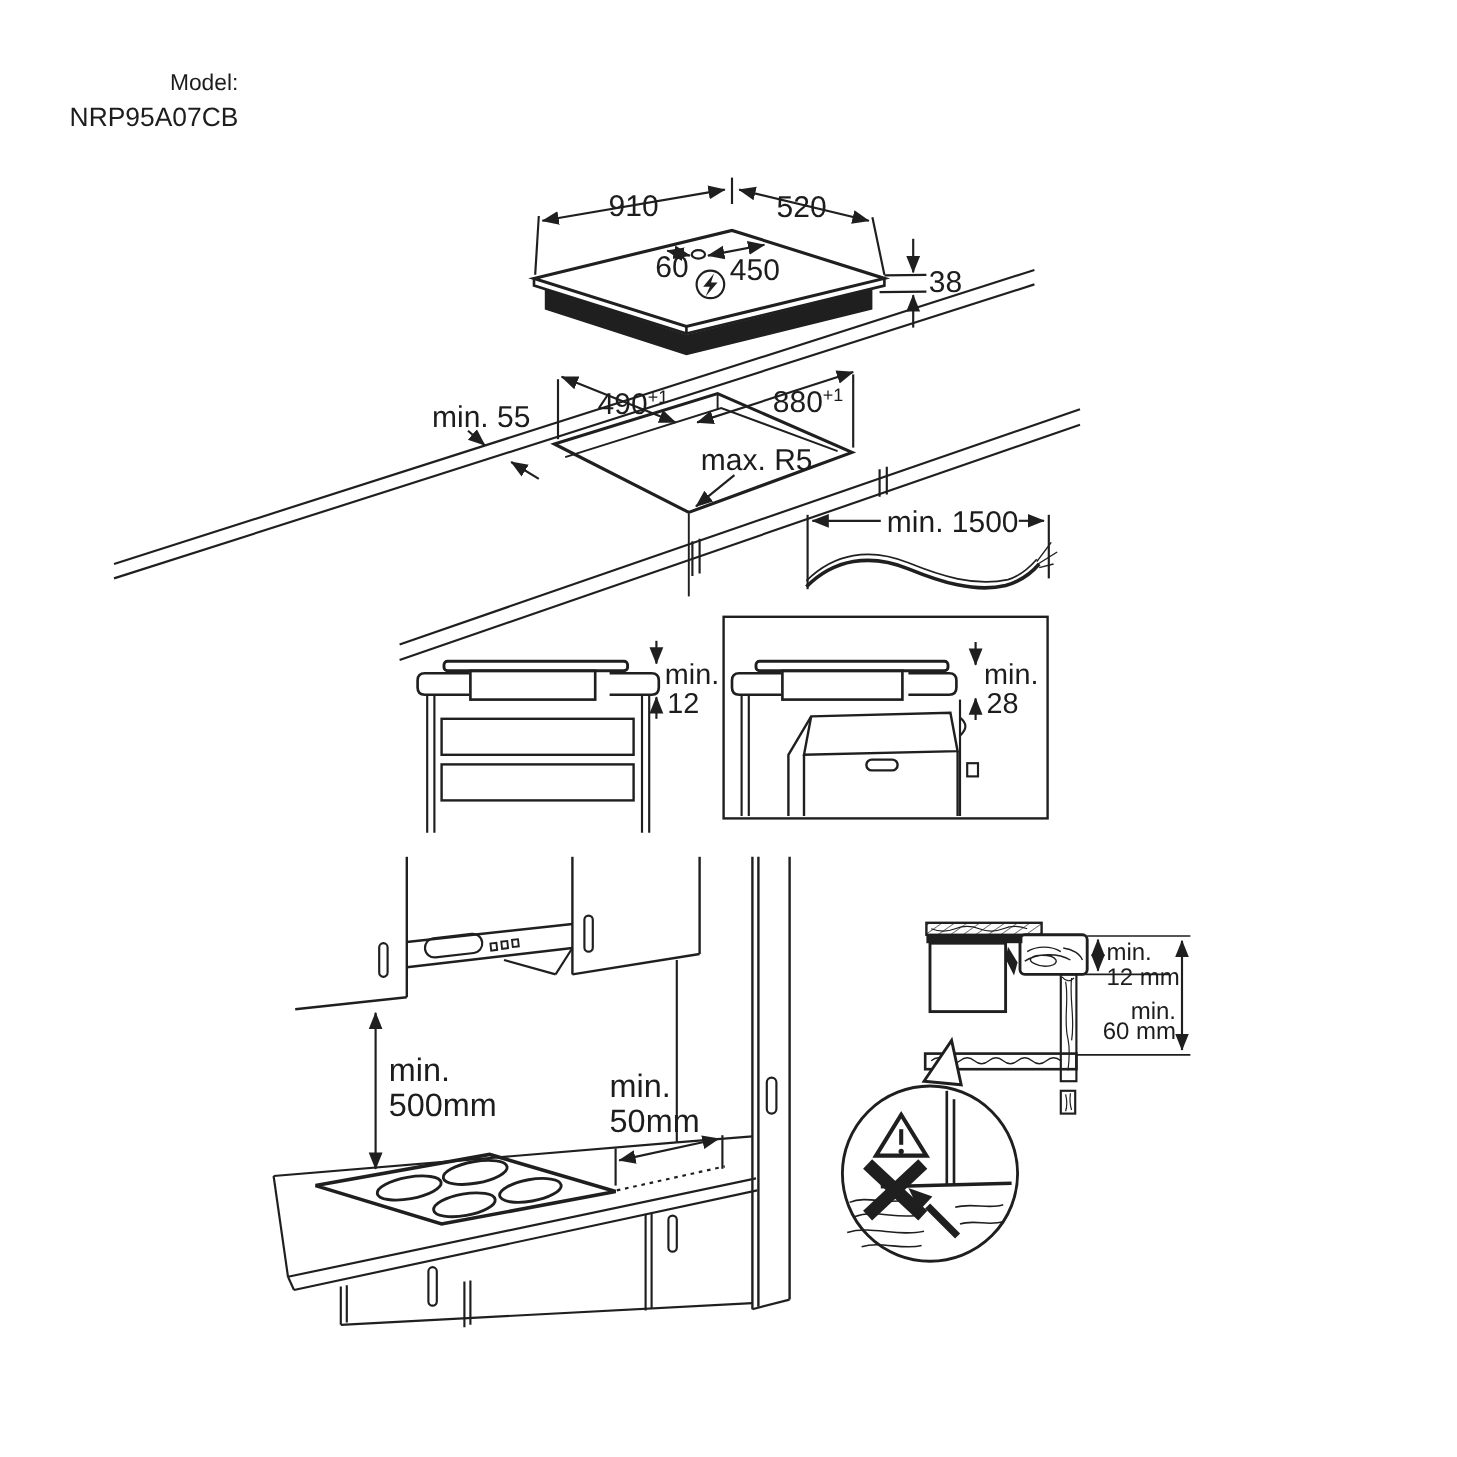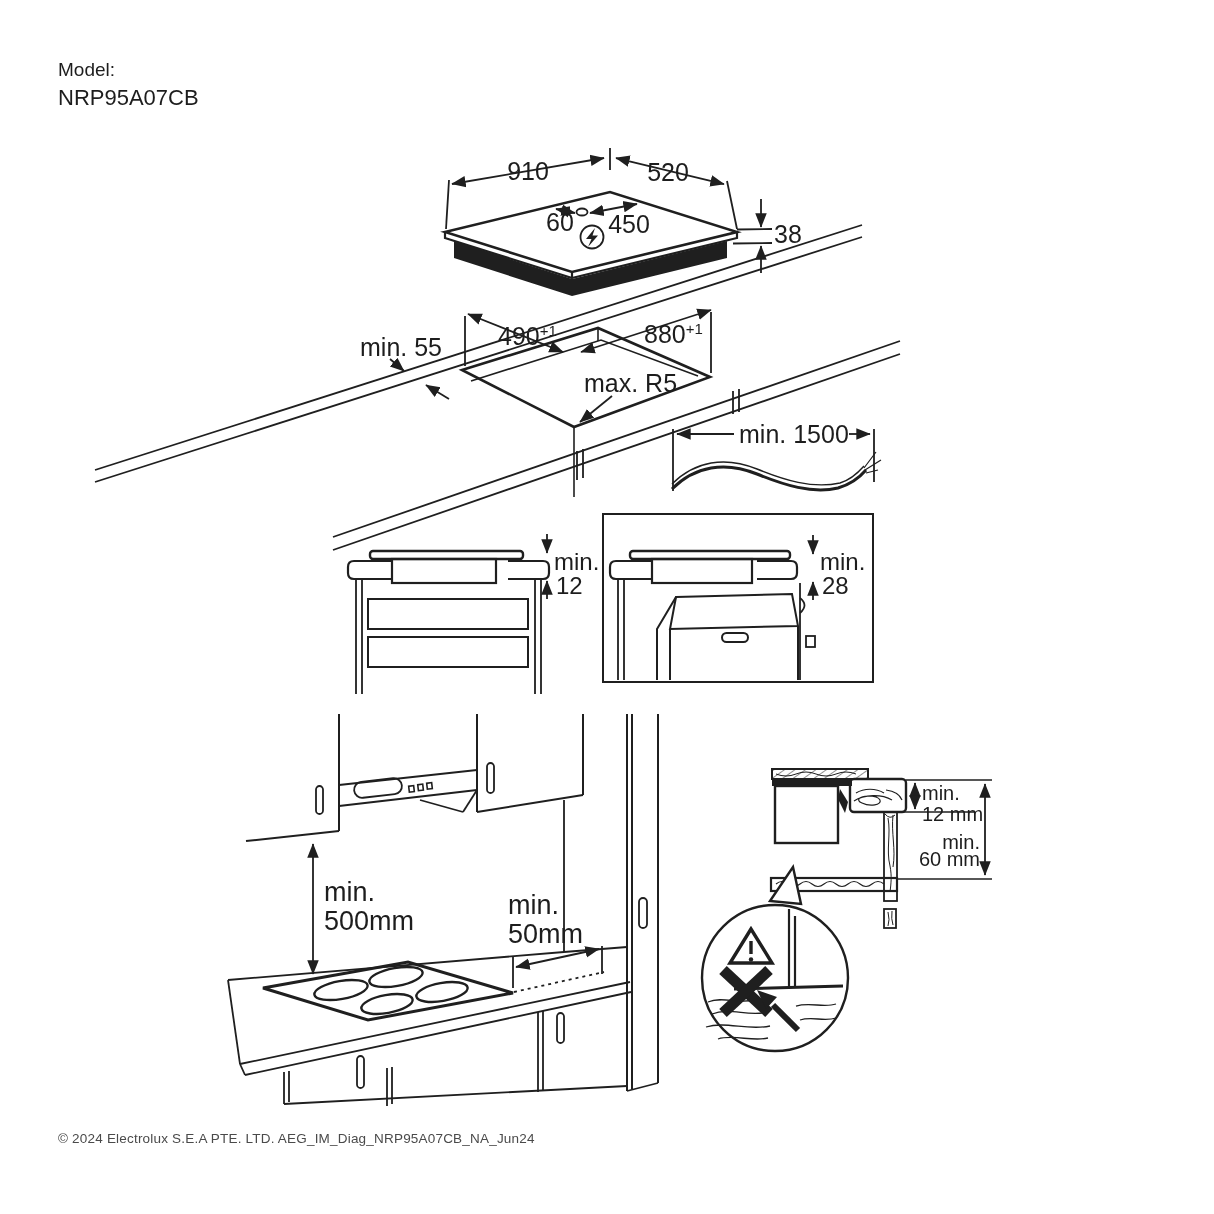--- a/index.html
+++ b/index.html
@@ -1,18 +1,18 @@
 <!DOCTYPE html>
 <html><head>
 <meta charset="utf-8">
 <style>
   html,body{margin:0;padding:0;background:#ffffff;}
   .canvas{position:relative;width:1214px;height:1214px;background:#ffffff;overflow:hidden;
           font-family:"Liberation Sans",sans-serif;color:#1d1d1d;}
-  .model-block{position:absolute;left:58px;top:56px;}
+  .model-block{position:absolute;left:58px;top:56px;text-align:right;}
   .model-label{font-size:19px;line-height:28px;}
   .model-number{font-size:22px;line-height:28px;}
   .footer{position:absolute;left:58px;top:1131px;font-size:13.5px;color:#4a4a4a;letter-spacing:.2px;}
   svg text{font-family:"Liberation Sans",sans-serif;fill:#1d1d1d;}
   .dim{font-size:25px;}
   .dim-s{font-size:24px;}
   .dim-k{font-size:27px;}
   .dim-d{font-size:20px;}
   .sup{font-size:15px;}
 </style>
@@ -290,14 +290,13 @@
 
       <g>
         <line x1="773" y1="1005" x2="798" y2="1030" stroke-width="6"></line>
         <path d="M757,990 L777,997 L766,1009 Z" fill="#1f1f1f" stroke="none"></path>
       </g>
 
       <polygon points="793,867 801,904 770,901" fill="#ffffff" stroke-width="2.4"></polygon>
     </g>
   </svg>
 
-  <div class="footer">© 2024 Electrolux S.E.A PTE. LTD. AEG_IM_Diag_NRP95A07CB_NA_Jun24</div>
 </div>
 
 </body></html>

